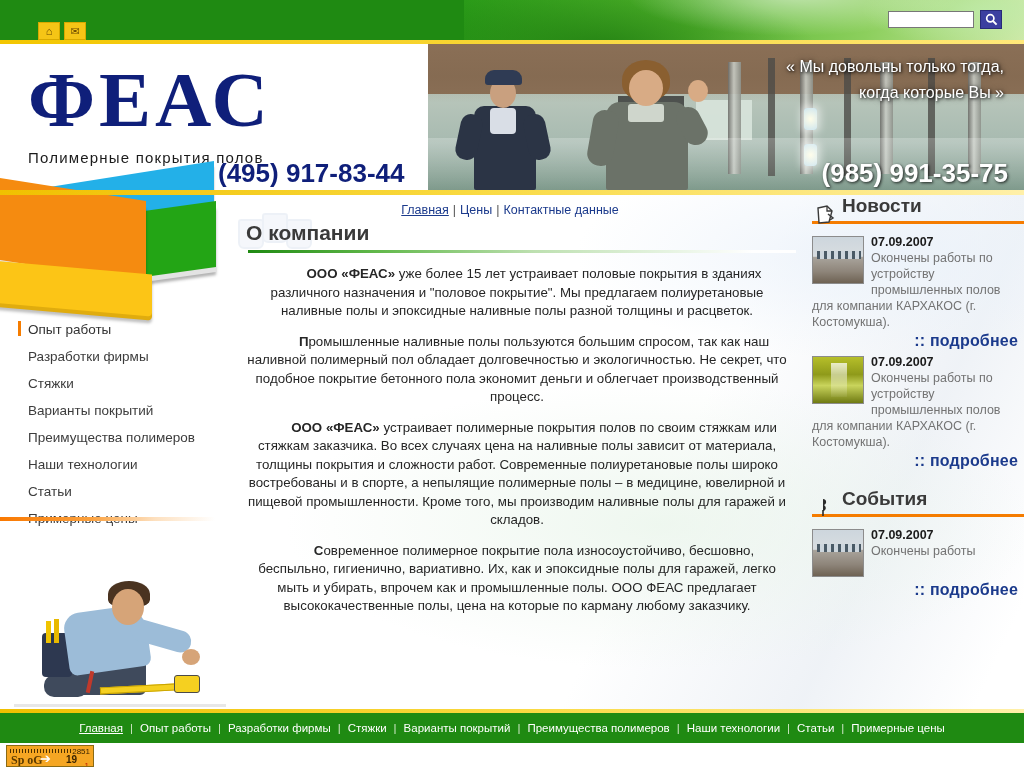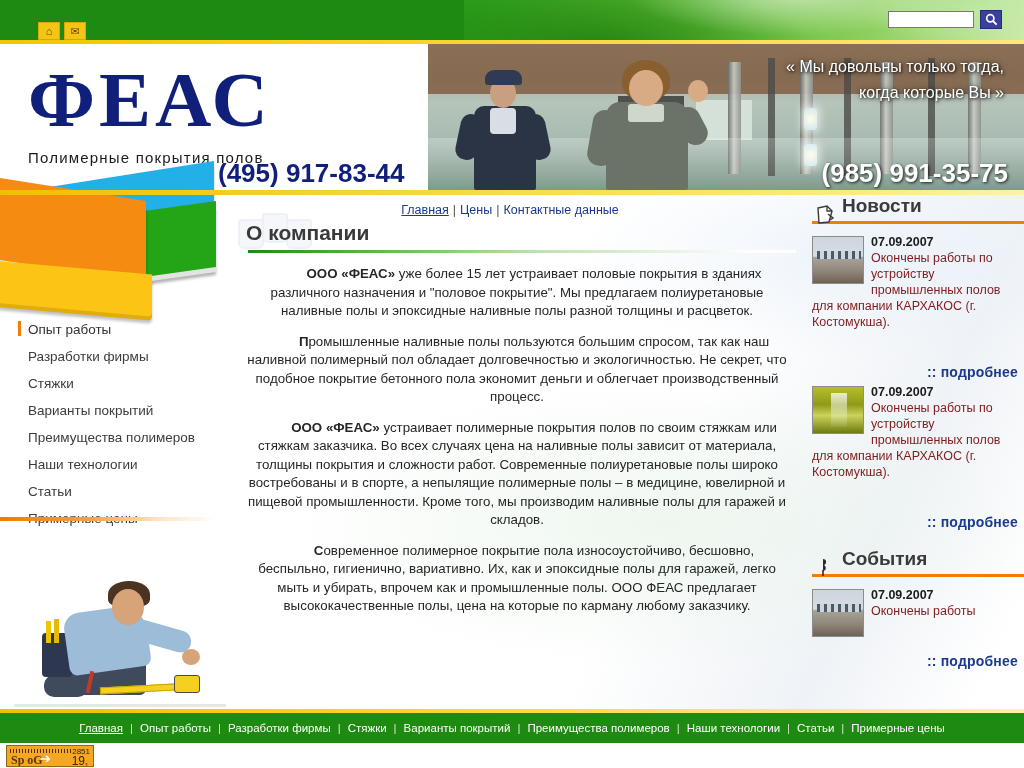--- a/index.html
+++ b/index.html
@@ -266,24 +266,24 @@
     float: left; width: 52px; height: 48px; margin: 2px 7px 2px 0;
     border: 1px solid #8c8c8c; overflow: hidden;
   }
   .th-a { background: linear-gradient(180deg,#cdd6dd 0%, #d8dde0 42%, #a9a49c 44%, #8e857a 75%, #6e6253 100%); }
   .th-a::after { content:""; display:block; margin:14px 0 0 4px; width:44px; height:8px;
     background: repeating-linear-gradient(90deg,#4a5a66 0 3px, #cdd6dd 3px 7px); }
   .th-b { background: linear-gradient(180deg,#b6bf2a 0%, #8f9a1a 38%, #c9d45c 62%, #6f7a12 100%); }
   .th-b::after { content:""; display:block; margin:6px 0 0 18px; width:16px; height:34px;
     background: linear-gradient(180deg, rgba(255,255,255,.75), rgba(255,255,255,.05)); }
   .news-date { font-size: 12.5px; font-weight: bold; color: #1b1b1b; line-height: 16px; }
-  .news-text { font-size: 12.5px; color: #7f1d1d; line-height: 16px; }
+  .news-text { font-size: 12.5px; color: #737373; line-height: 16px; }
   .more {
-    clear: both; text-align: right; font-size: 14px; font-weight: bold;
-    color: #1b3a8c; padding: 2px 4px 0 0; letter-spacing: .2px; margin-top: 32px;
+    clear: both; text-align: right; font-size: 16px; font-weight: bold;
+    color: #1b3a8c; padding: 2px 4px 0 0; letter-spacing: .2px;
   }
   .more span { cursor: pointer; }
 
   
   .footer-green {
     position: absolute; left: 0; top: 713px; width: 1024px; height: 30px;
     background: #1f8a12;
   }
   .footer-yellow-top {
     position: absolute; left: 0; top: 709px; width: 1024px; height: 4px;
@@ -311,21 +311,21 @@
   .counter .dots {
     position: absolute; left: 3px; top: 3px; width: 62px; height: 4px;
     background: repeating-linear-gradient(90deg,#4a2f00 0 1px, transparent 1px 3px);
   }
   .counter .brand {
     position: absolute; left: 4px; top: 7px; font-size: 12px; font-weight: bold;
     font-family: "Liberation Serif", serif; color: #5b3a00; text-align: right;
   }
   .counter .arrow { position: absolute; left: 33px; top: 5px; font-size: 13px; color: #fff; }
   .counter .n1 { position: absolute; right: 3px; top: 1px; font-size: 8px; color: #3a2400; }
-  .counter .n2 { position: absolute; right: 8px; top: 8px; font-size: 12px; color: #3a2400; }
+  .counter .n2 { position: absolute; right: 16px; top: 8px; font-size: 10px; color: #3a2400; font-weight: bold; }
   .counter .n3 { position: absolute; right: 4px; top: 15px; font-size: 8px; color: #c01800; }
 </style>
 </head>
 <body>
 
 <div id="page">
 
   <div class="topbar">
     <div class="topbar-swirl"></div>
     <div class="topbar-icons">

